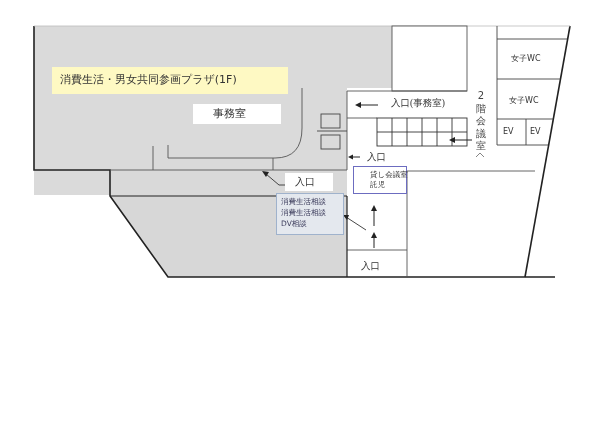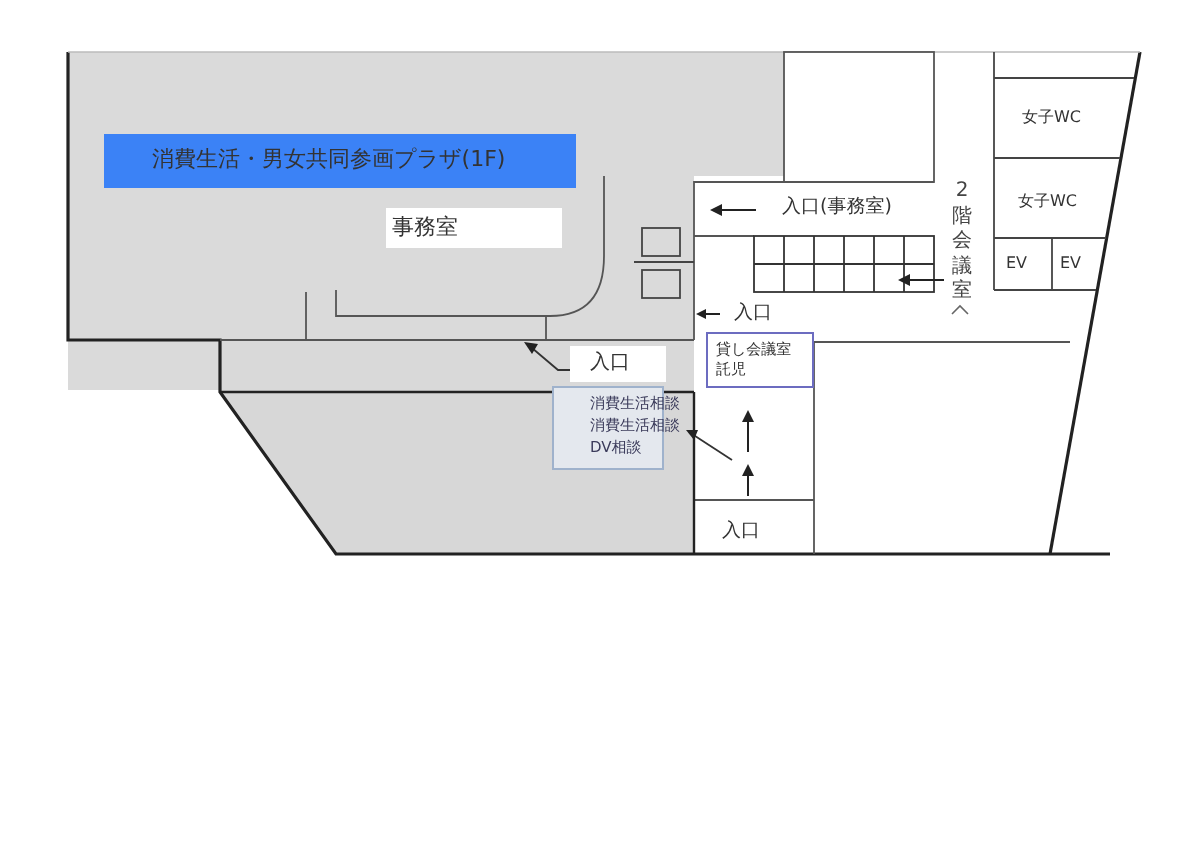--- a/index.html
+++ b/index.html
@@ -1,30 +1,30 @@
 <!DOCTYPE html>
 <html><head>
 <meta charset="utf-8">
 <style>
   html, body { margin: 0; padding: 0; background: #ffffff; }
   body { width: 600px; height: 424px; position: relative; overflow: hidden;
          font-family: "DejaVu Sans", sans-serif; }
   #plan { position: absolute; left: 0; top: 0; width: 600px; height: 424px; }
   .lbl { position: absolute; font-size: 9px; color: #333; white-space: nowrap; line-height: 1; }
   .main-title { left: 52px; top: 67px; width: 236px; height: 27px; box-sizing: border-box;
-                padding: 7px 24px; font-size: 11px; background: #3b82f6; }
+                padding: 7px 8px; font-size: 11px; background: #fef9c3; }
   .office { left: 193px; top: 104px; width: 88px; height: 20px; box-sizing: border-box;
-            padding: 4px 3px; font-size: 11px; background: #fff; }
+            padding: 4px 20px; font-size: 11px; background: #fff; }
   .entrance-main { left: 285px; top: 173px; width: 48px; height: 18px; box-sizing: border-box;
                    padding: 4px 10px; background: #fff; font-size: 10px; }
-  .consult { left: 276px; top: 193px; width: 56px; height: 42px; box-sizing: border-box;
-             border: 1px solid #9fb2cc; background: #e4e8ee; padding: 2px 18px;
+  .consult { left: 276px; top: 193px; width: 68px; height: 42px; box-sizing: border-box;
+             border: 1px solid #9fb2cc; background: #e4e8ee; padding: 2px 4px;
              font-size: 7.5px; line-height: 11px; color: #3a3a5a; }
   .rental { left: 353px; top: 166px; width: 54px; height: 28px; box-sizing: border-box;
-            border: 1px solid #6c6cc0; background: #fff; padding: 3px 4px;
+            border: 1px solid #6c6cc0; background: #fff; padding: 3px 16px;
             font-size: 7.5px; line-height: 10px; color: #333; }
   .vert { left: 474px; top: 90px; width: 14px; font-size: 10px; line-height: 12.5px;
           white-space: normal; text-align: center; color: #444; }
 </style>
 </head>
 <body>
 
 <svg id="plan" viewBox="0 0 600 424" xmlns="http://www.w3.org/2000/svg">
 
   <polygon points="34,26 392,26 392,88 347,88 347,170 110,170 110,195 34,195" fill="#dadada" stroke="none"></polygon>
@@ -104,21 +104,21 @@
   <g>
     <line x1="374" y1="237" x2="374" y2="248" stroke="#222" stroke-width="1"></line>
     <polygon points="374,232 371,238 377,238" fill="#222"></polygon>
   </g>
 
   <polyline points="476,157 480,153 484,157" fill="none" stroke="#666" stroke-width="0.8"></polyline>
 </svg>
 
 <div class="lbl main-title">消費生活・男女共同参画プラザ(1F)</div>
 <div class="lbl office">事務室</div>
-<div class="lbl" style="left:391px; top:99px; font-size:9.5px;">入口(事務室)</div>
+<div class="lbl" style="left:391px; top:99px; font-size:9.5px;font-family:Liberation Serif, serif;">入口(事務室)</div>
 <div class="lbl" style="left:367px; top:152px; font-size:9.5px;">入口</div>
 <div class="lbl entrance-main">入口</div>
 <div class="lbl" style="left:361px; top:261px; font-size:9.5px;">入口</div>
 
 <div class="lbl consult">
   <div>消費生活相談</div>
   <div>消費生活相談</div>
   <div>DV相談</div>
 </div>
 

